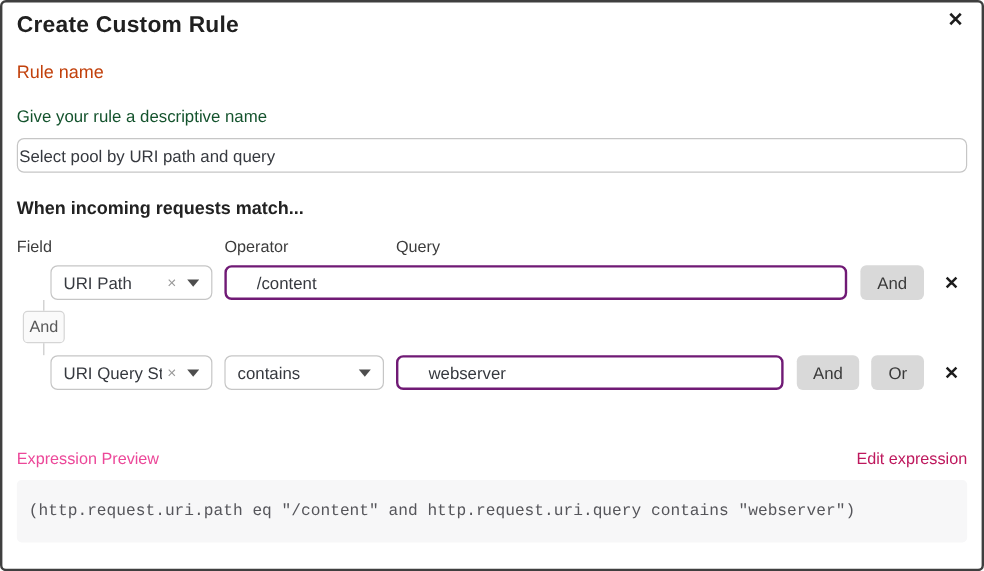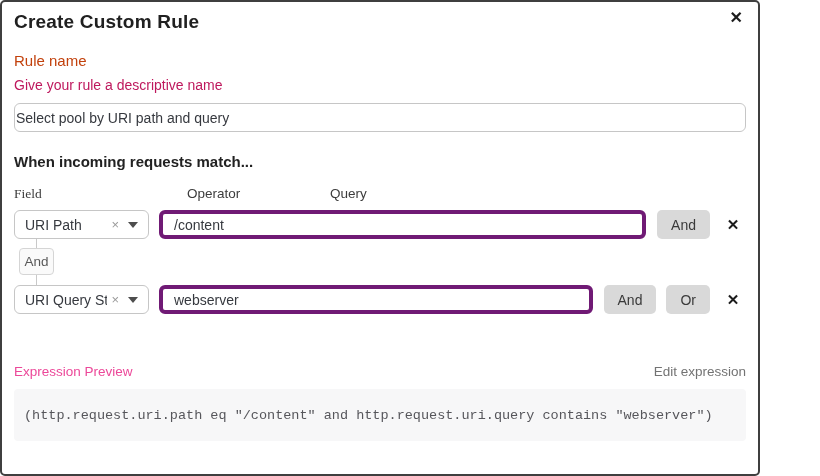--- a/index.html
+++ b/index.html
@@ -1,21 +1,21 @@
 <!DOCTYPE html>
 <html><head>
 <meta charset="utf-8">
 <style>
   * { box-sizing: border-box; }
   html, body { margin: 0; padding: 0; background: #fff; }
   body { width: 820px; height: 476px; font-family: "Liberation Sans", sans-serif; }
 
   .dialog {
     position: relative;
-    width: 760px; height: 476px;
+    width: 820px; height: 476px;
     background: #fff;
     border: 2px solid #3f3f3f;
     border-radius: 5px;
     padding: 0 12px;
     overflow: hidden;
     color: #333;
   }
 
   .dialog-title {
     margin: 0; padding-top: 9px;
@@ -23,56 +23,56 @@
     letter-spacing: 0.2px;
   }
   .close-btn {
     position: absolute; top: 6px; right: 13px;
     font-size: 16px; font-weight: bold; color: #1c1c1c;
     cursor: pointer; line-height: 1;
     padding: 2px;
   }
 
   .field-label { margin-top: 19px; font-size: 15px; color: #c2410c; }
-  .helper-text { margin-top: 8px; font-size: 14px; color: #be185d; }
+  .helper-text { margin-top: 20px; font-size: 14px; color: #14532d; }
 
   .text-input {
     display: block; width: 100%; height: 29px; margin-top: 10px;
     border: 1px solid #c6c6c6; border-radius: 6px;
     padding: 0 1px; font-size: 14px; color: #36393f;
     font-family: "Liberation Sans", sans-serif; background: #fff; outline: none;
   }
 
   .match-heading { margin-top: 21px; font-size: 15px; font-weight: bold; color: #222; }
 
   .col-labels { display: flex; margin-top: 16px; font-size: 13.5px; color: #3c3c3c; }
-  .col-field { width: 145px; font-family: Liberation Serif, serif; }
+  .col-field { width: 145px; }
   .col-operator { width: 143px; margin-left: 28px; }
   .col-value { flex: 1; }
 
   .cond-row { display: flex; align-items: center; margin-top: 8px; }
 
   .select-box {
     height: 29px; border: 1px solid #c6c6c6; border-radius: 6px;
     display: flex; align-items: center; padding: 0 10px;
     margin-right: 10px; background: #fff; cursor: pointer; flex: none;
   }
-  .select-field { width: 135px; }
+  .select-field { width: 135px; margin-left: 28px; }
   .select-operator { width: 133px; }
   .select-text { flex: 1; font-size: 14px; color: #36393f; white-space: nowrap; overflow: hidden; }
   .clear-x { color: #9a9a9a; font-size: 13px; margin: 0 9px 0 4px; line-height: 1; }
   .caret {
     width: 0; height: 0; flex: none;
     border-left: 5px solid transparent; border-right: 5px solid transparent;
     border-top: 6px solid #4d4d4d;
   }
 
   .value-input {
-    flex: 1; height: 29px; border: 4px solid #701a75; border-radius: 6px;
-    padding: 0 11px; font-size: 14px; color: #36393f;
+    flex: 1; height: 29px; border: 2px solid #701a75; border-radius: 6px;
+    padding: 0 25px; font-size: 14px; color: #36393f;
     font-family: "Liberation Sans", sans-serif; outline: none; min-width: 0;
   }
 
   .conj-btn {
     height: 29px; padding: 0 14px; margin-left: 10px; flex: none;
     background: #d9d9d9; border: none; border-radius: 5px;
     font-size: 14px; color: #3a3a3a; cursor: pointer;
     font-family: "Liberation Sans", sans-serif;
   }
   .conj-btn:first-of-type { margin-left: 11px; }
@@ -95,21 +95,21 @@
     background: #fafafa; border: 1px solid #d5d5d5; border-radius: 4px;
     display: flex; align-items: center; justify-content: center;
     font-size: 13.5px; color: #595959; cursor: pointer;
   }
 
   .expr-row {
     margin-top: 50px;
     display: flex; justify-content: space-between; align-items: center;
   }
   .expr-label { font-size: 13.5px; color: #ec4899; }
-  .expr-link { font-size: 13.5px; color: #737373; cursor: pointer; }
+  .expr-link { font-size: 13.5px; color: #be185d; cursor: pointer; }
 
   .code-block {
     margin-top: 10px; height: 52px;
     background: #f7f7f8; border-radius: 4px;
     display: flex; align-items: center; padding: 0 10px;
     font-family: "Liberation Mono", monospace;
     font-size: 13.5px; color: #56565b;
     white-space: nowrap; overflow: hidden;
   }
 </style>
@@ -149,20 +149,24 @@
     <div class="conj-badge">And</div>
     <div class="v-line bottom"></div>
   </div>
 
   <div class="cond-row" style="margin-top:0;">
     <div class="select-box select-field">
       <span class="select-text">URI Query St...</span>
       <span class="clear-x">×</span>
       <span class="caret"></span>
     </div>
+    <div class="select-box select-operator">
+      <span class="select-text">contains</span>
+      <span class="caret"></span>
+    </div>
     <input class="value-input" type="text" value="webserver" style="">
     <button class="conj-btn">And</button>
     <button class="conj-btn">Or</button>
     <span class="row-delete">✕</span>
   </div>
 
   <div class="expr-row">
     <span class="expr-label">Expression Preview</span>
     <span class="expr-link">Edit expression</span>
   </div>

